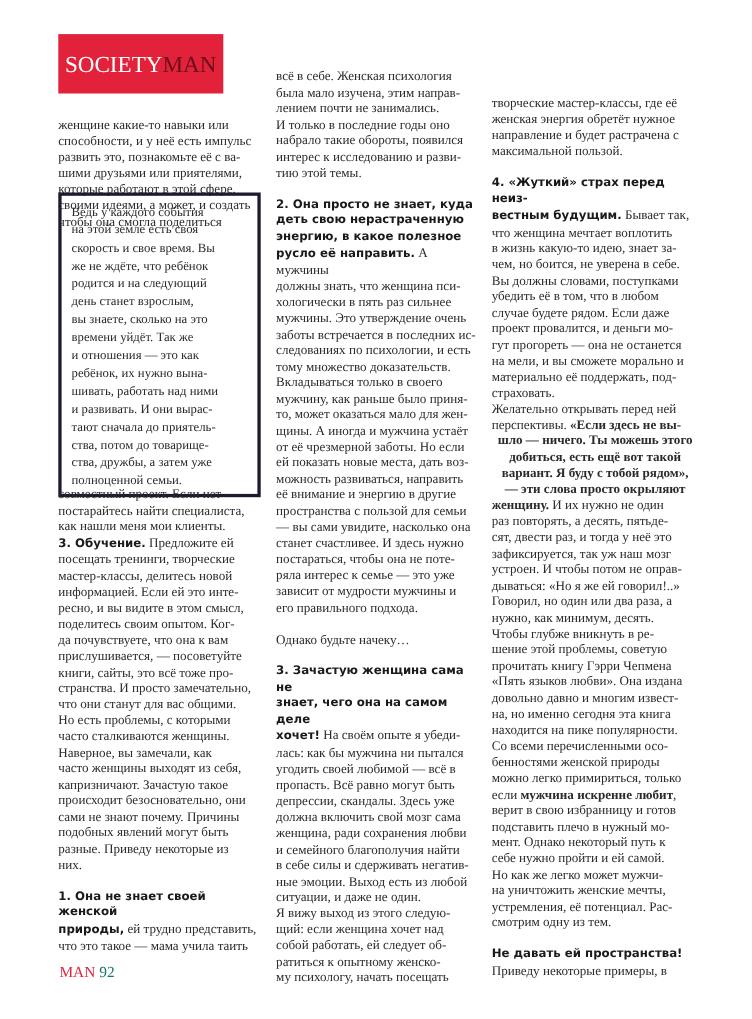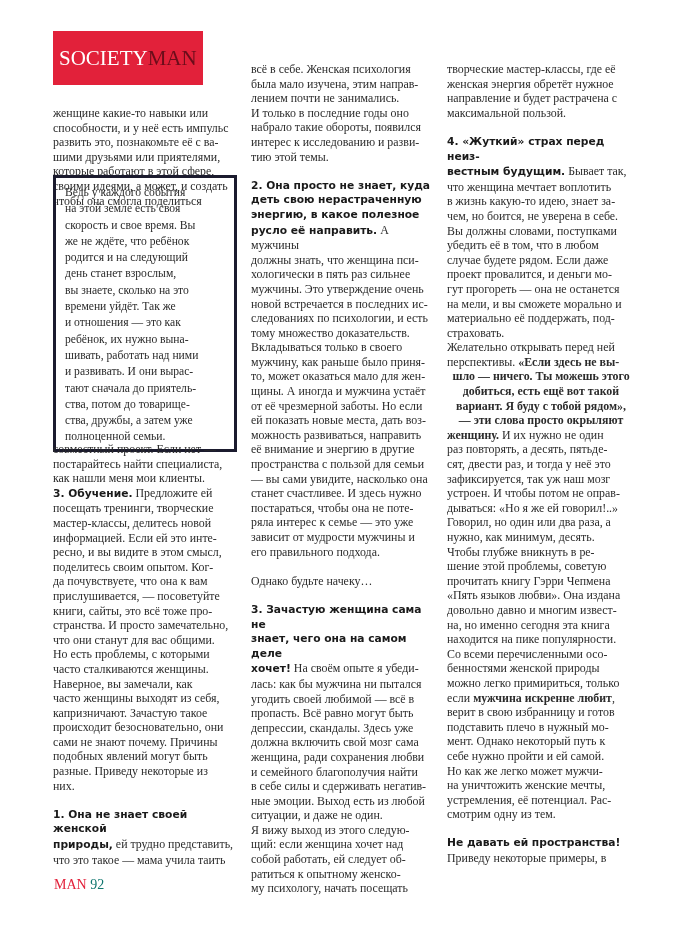--- a/index.html
+++ b/index.html
@@ -20,21 +20,21 @@
 
     .col {
       position: absolute; top: 62px; width: 188px;
       font-family: "Liberation Serif", serif;
       font-size: 11.9px; line-height: 14.6px; color: #2b2b2b;
     }
     .col p { margin: 0; }
     .col .gap { height: 14.6px; }
     .col1 { left: 53px; margin-top: 44px; }
     .col2 { left: 251px; }
-    .col3 { left: 447px; }
+    .col3 { left: 447px; margin-top: 24px; }
 
     .b { font-family: "DejaVu Sans", sans-serif; font-weight: bold; font-size: 10.7px; color: #1a1a1a; }
     .i { font-weight: bold; text-align: center; }
 
     .pull-box {
       position: absolute; left: 53px; top: 175px;
       width: 161px; height: 264px;
       border: 3px solid #1b1b2e;
       padding: 7px 8px 0 9px;
       font-family: Liberation Serif, serif;
@@ -132,21 +132,21 @@
   <p>интерес к исследованию и разви-</p>
   <p>тию этой темы.</p>
   <div class="gap"></div>
   <p class="b">2. Она просто не знает, куда</p>
   <p class="b">деть свою нерастраченную</p>
   <p class="b">энергию, в какое полезное</p>
   <p><span class="b">русло её направить.</span><span> А мужчины</span></p>
   <p>должны знать, что женщина пси-</p>
   <p>хологически в пять раз сильнее</p>
   <p>мужчины. Это утверждение очень</p>
-  <p>новой встречается в последних ис-</p>
+  <p>заботы встречается в последних ис-</p>
   <p>следованиях по психологии, и есть</p>
   <p>тому множество доказательств.</p>
   <p>Вкладываться только в своего</p>
   <p>мужчину, как раньше было приня-</p>
   <p>то, может оказаться мало для жен-</p>
   <p>щины. А иногда и мужчина устаёт</p>
   <p>от её чрезмерной заботы. Но если</p>
   <p>ей показать новые места, дать воз-</p>
   <p>можность развиваться, направить</p>
   <p>её внимание и энергию в другие</p>

